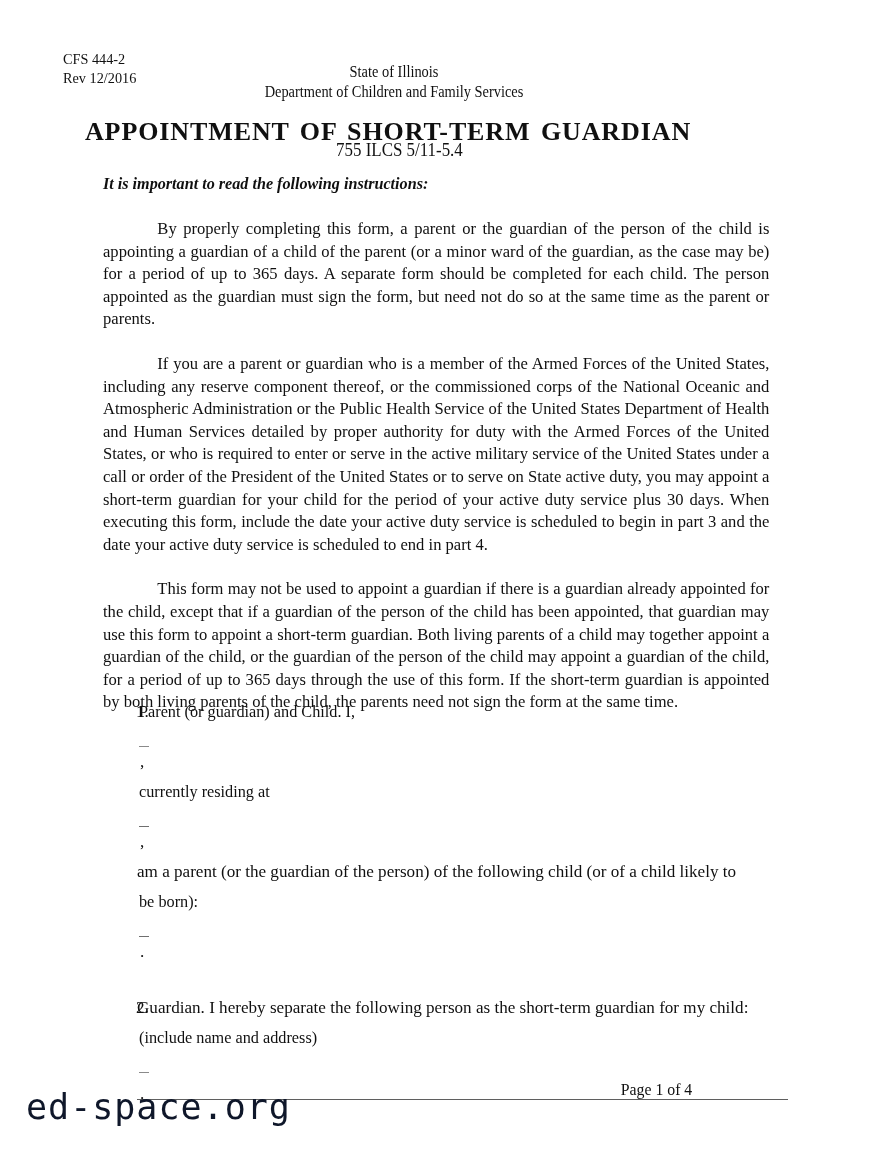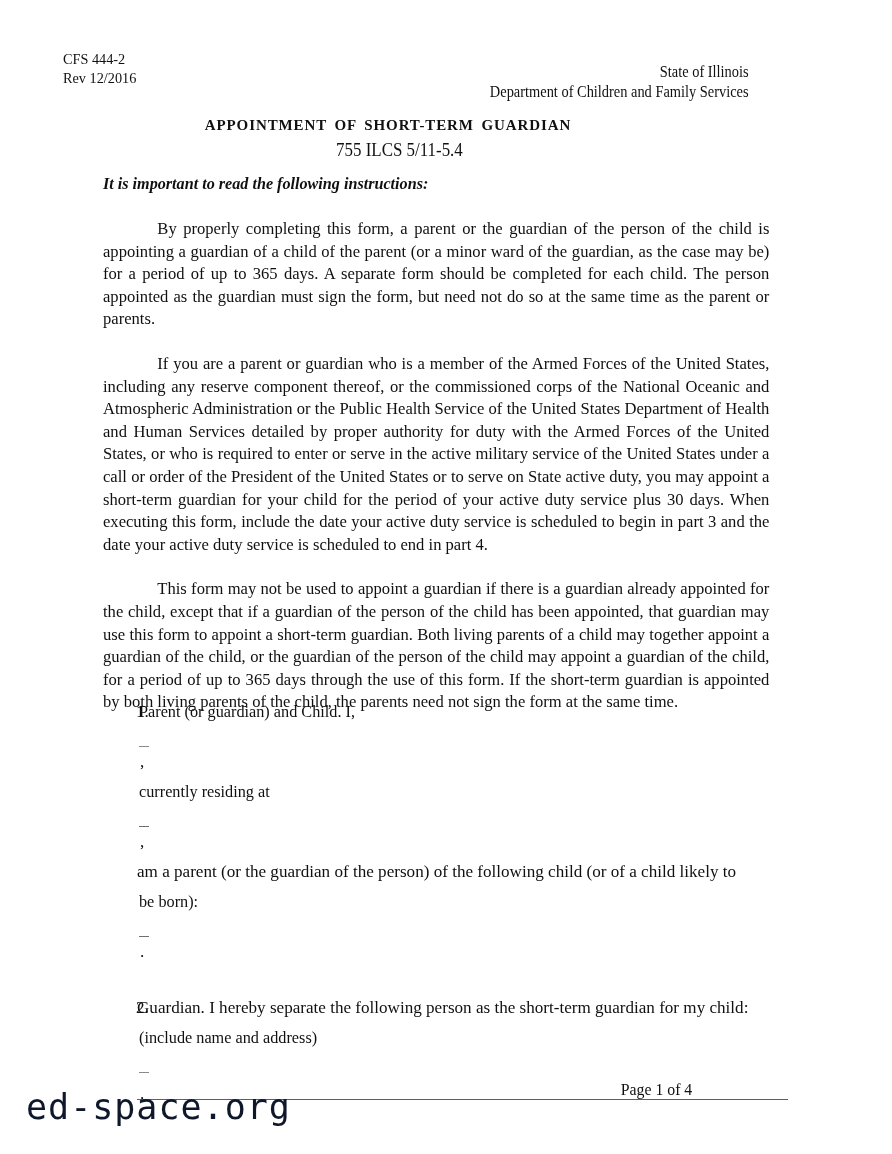--- a/index.html
+++ b/index.html
@@ -29,35 +29,35 @@
     transform-origin: left top;
     white-space: nowrap;
   }
   .form-id div { white-space: nowrap; }
 
   .agency {
     position: absolute;
     left: 0;
     right: 0;
     top: 62px;
-    text-align: right;
+    text-align: center;
     font-size: 16px;
     line-height: 20px;
   }
   .agency div {
     transform: scaleX(0.9);
   }
 
   .doc-title {
     position: absolute;
     left: 0;
     right: 12px;
     top: 117px;
     text-align: center;
-    font-size: 15px;
+    font-size: 26px;
     font-weight: bold;
     letter-spacing: 0.9px;
     word-spacing: 3px;
   }
   .doc-subtitle {
     position: absolute;
     left: 10px;
     right: 0;
     top: 140px;
     text-align: center;

